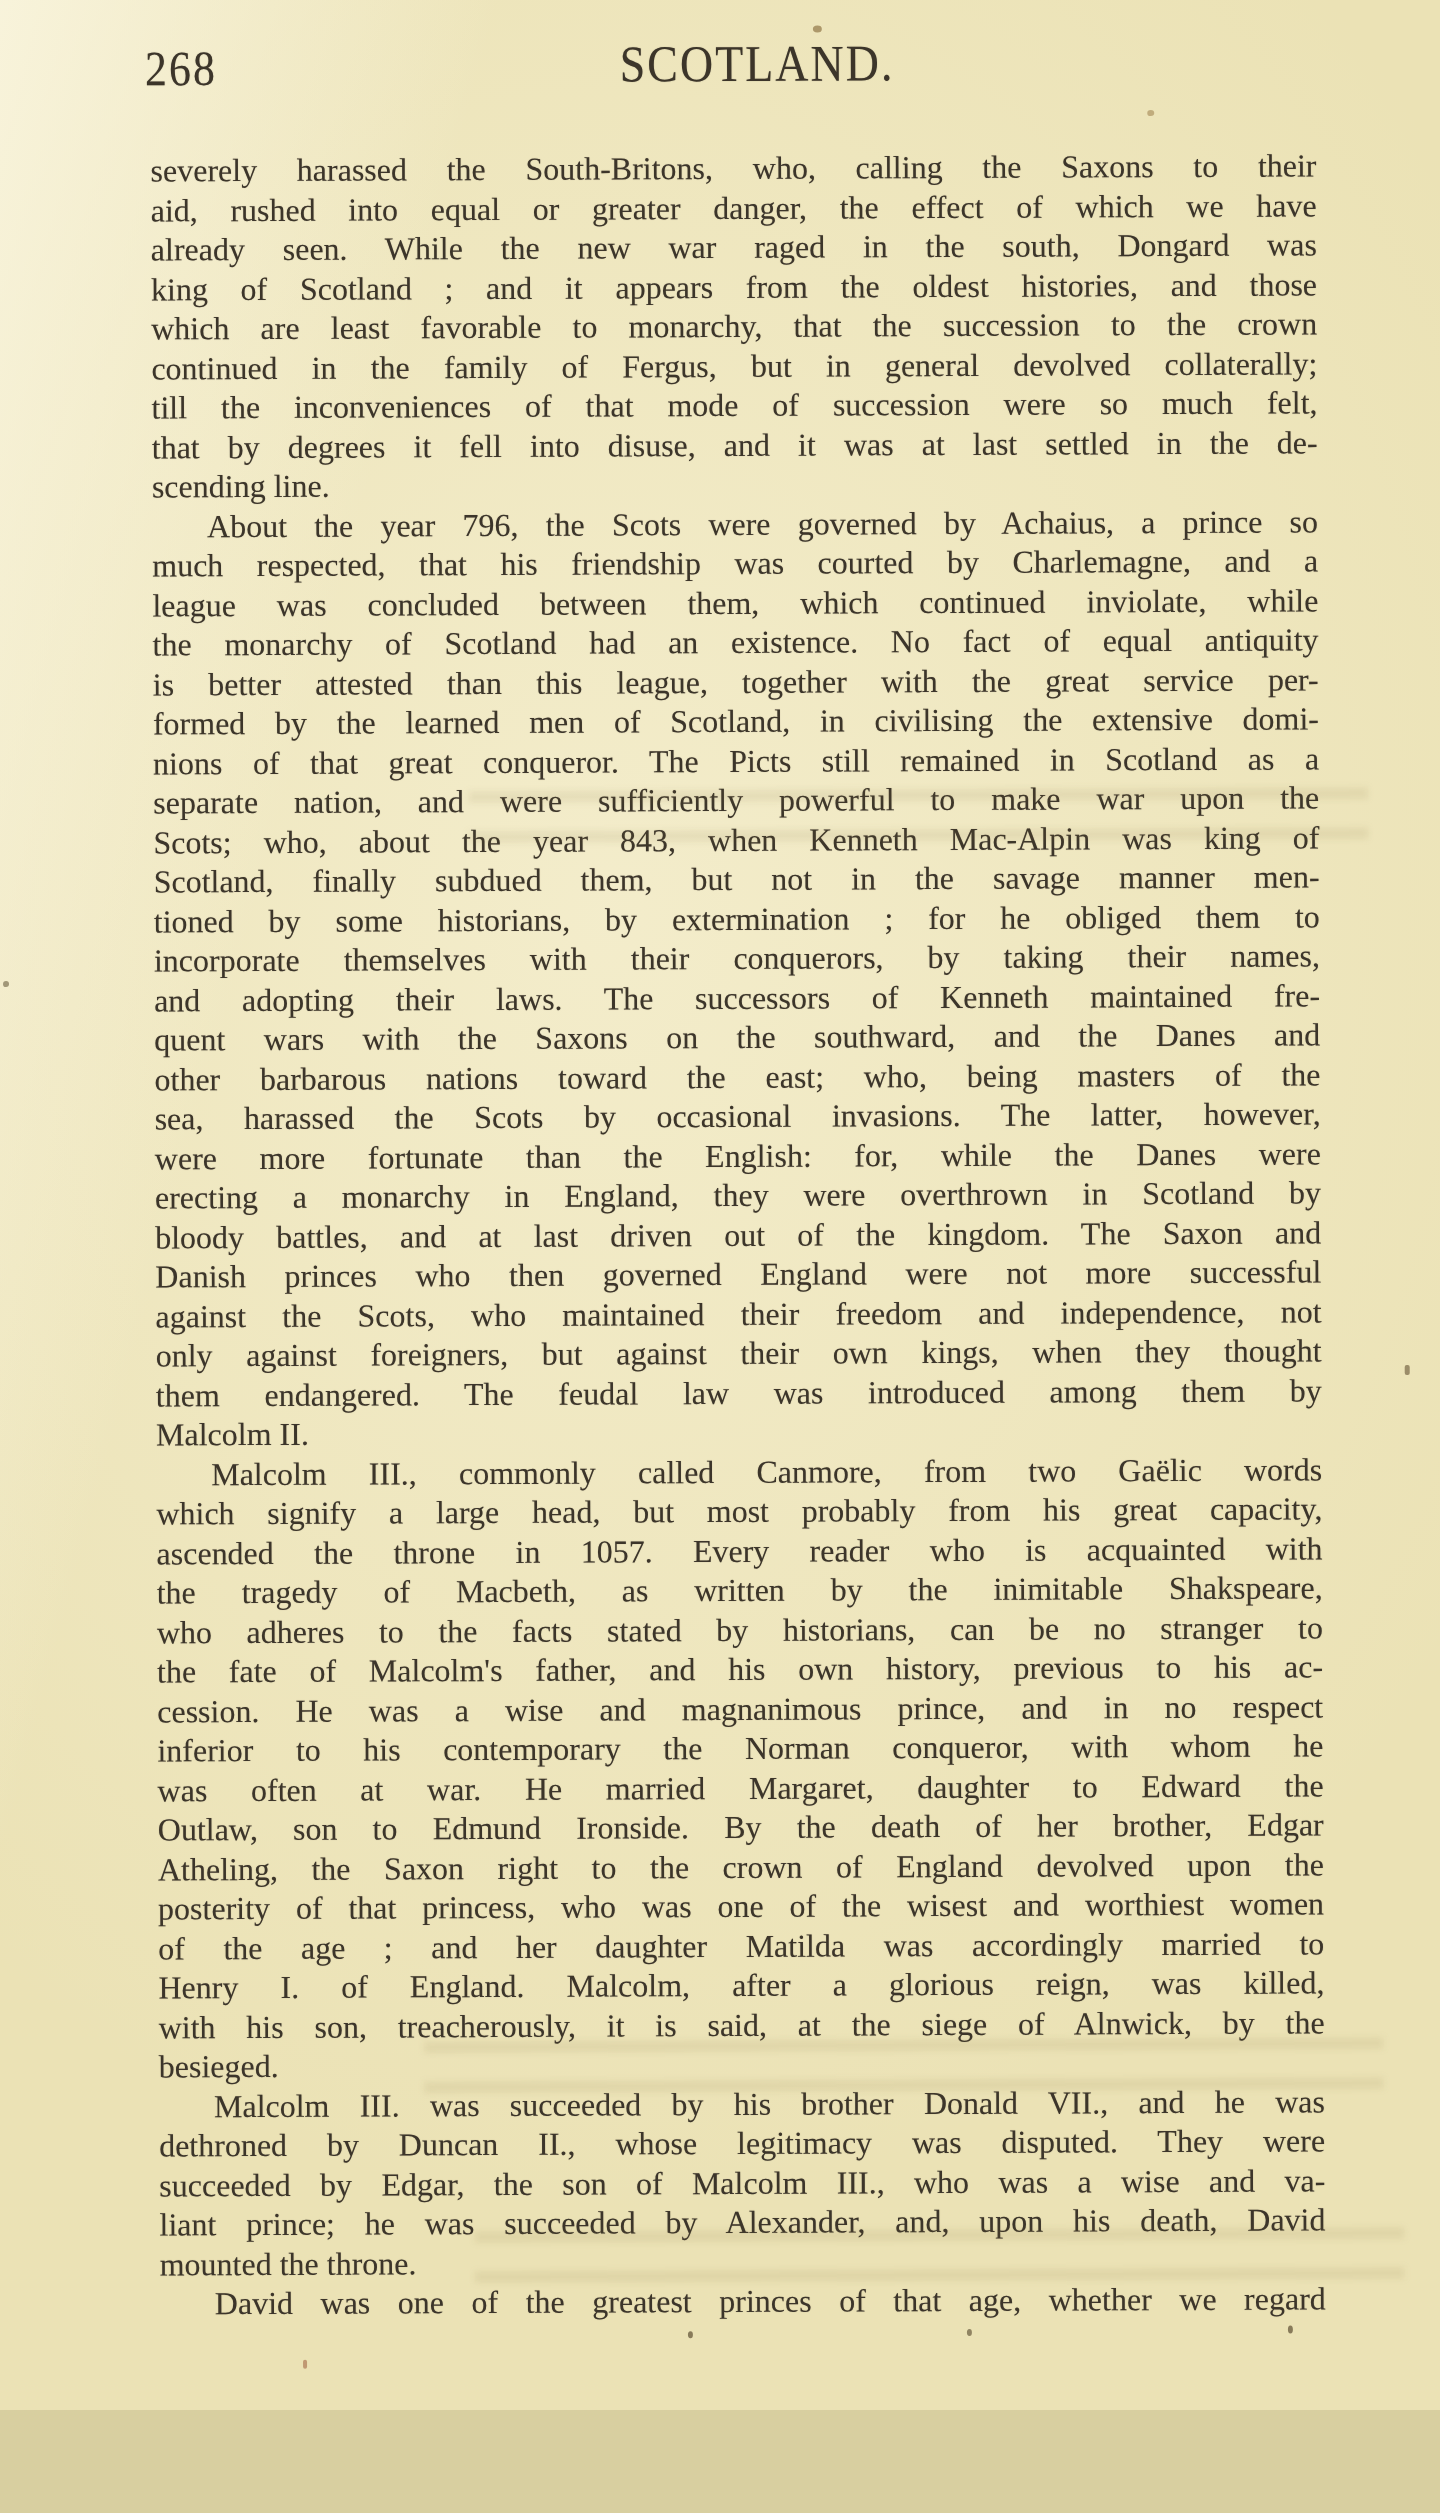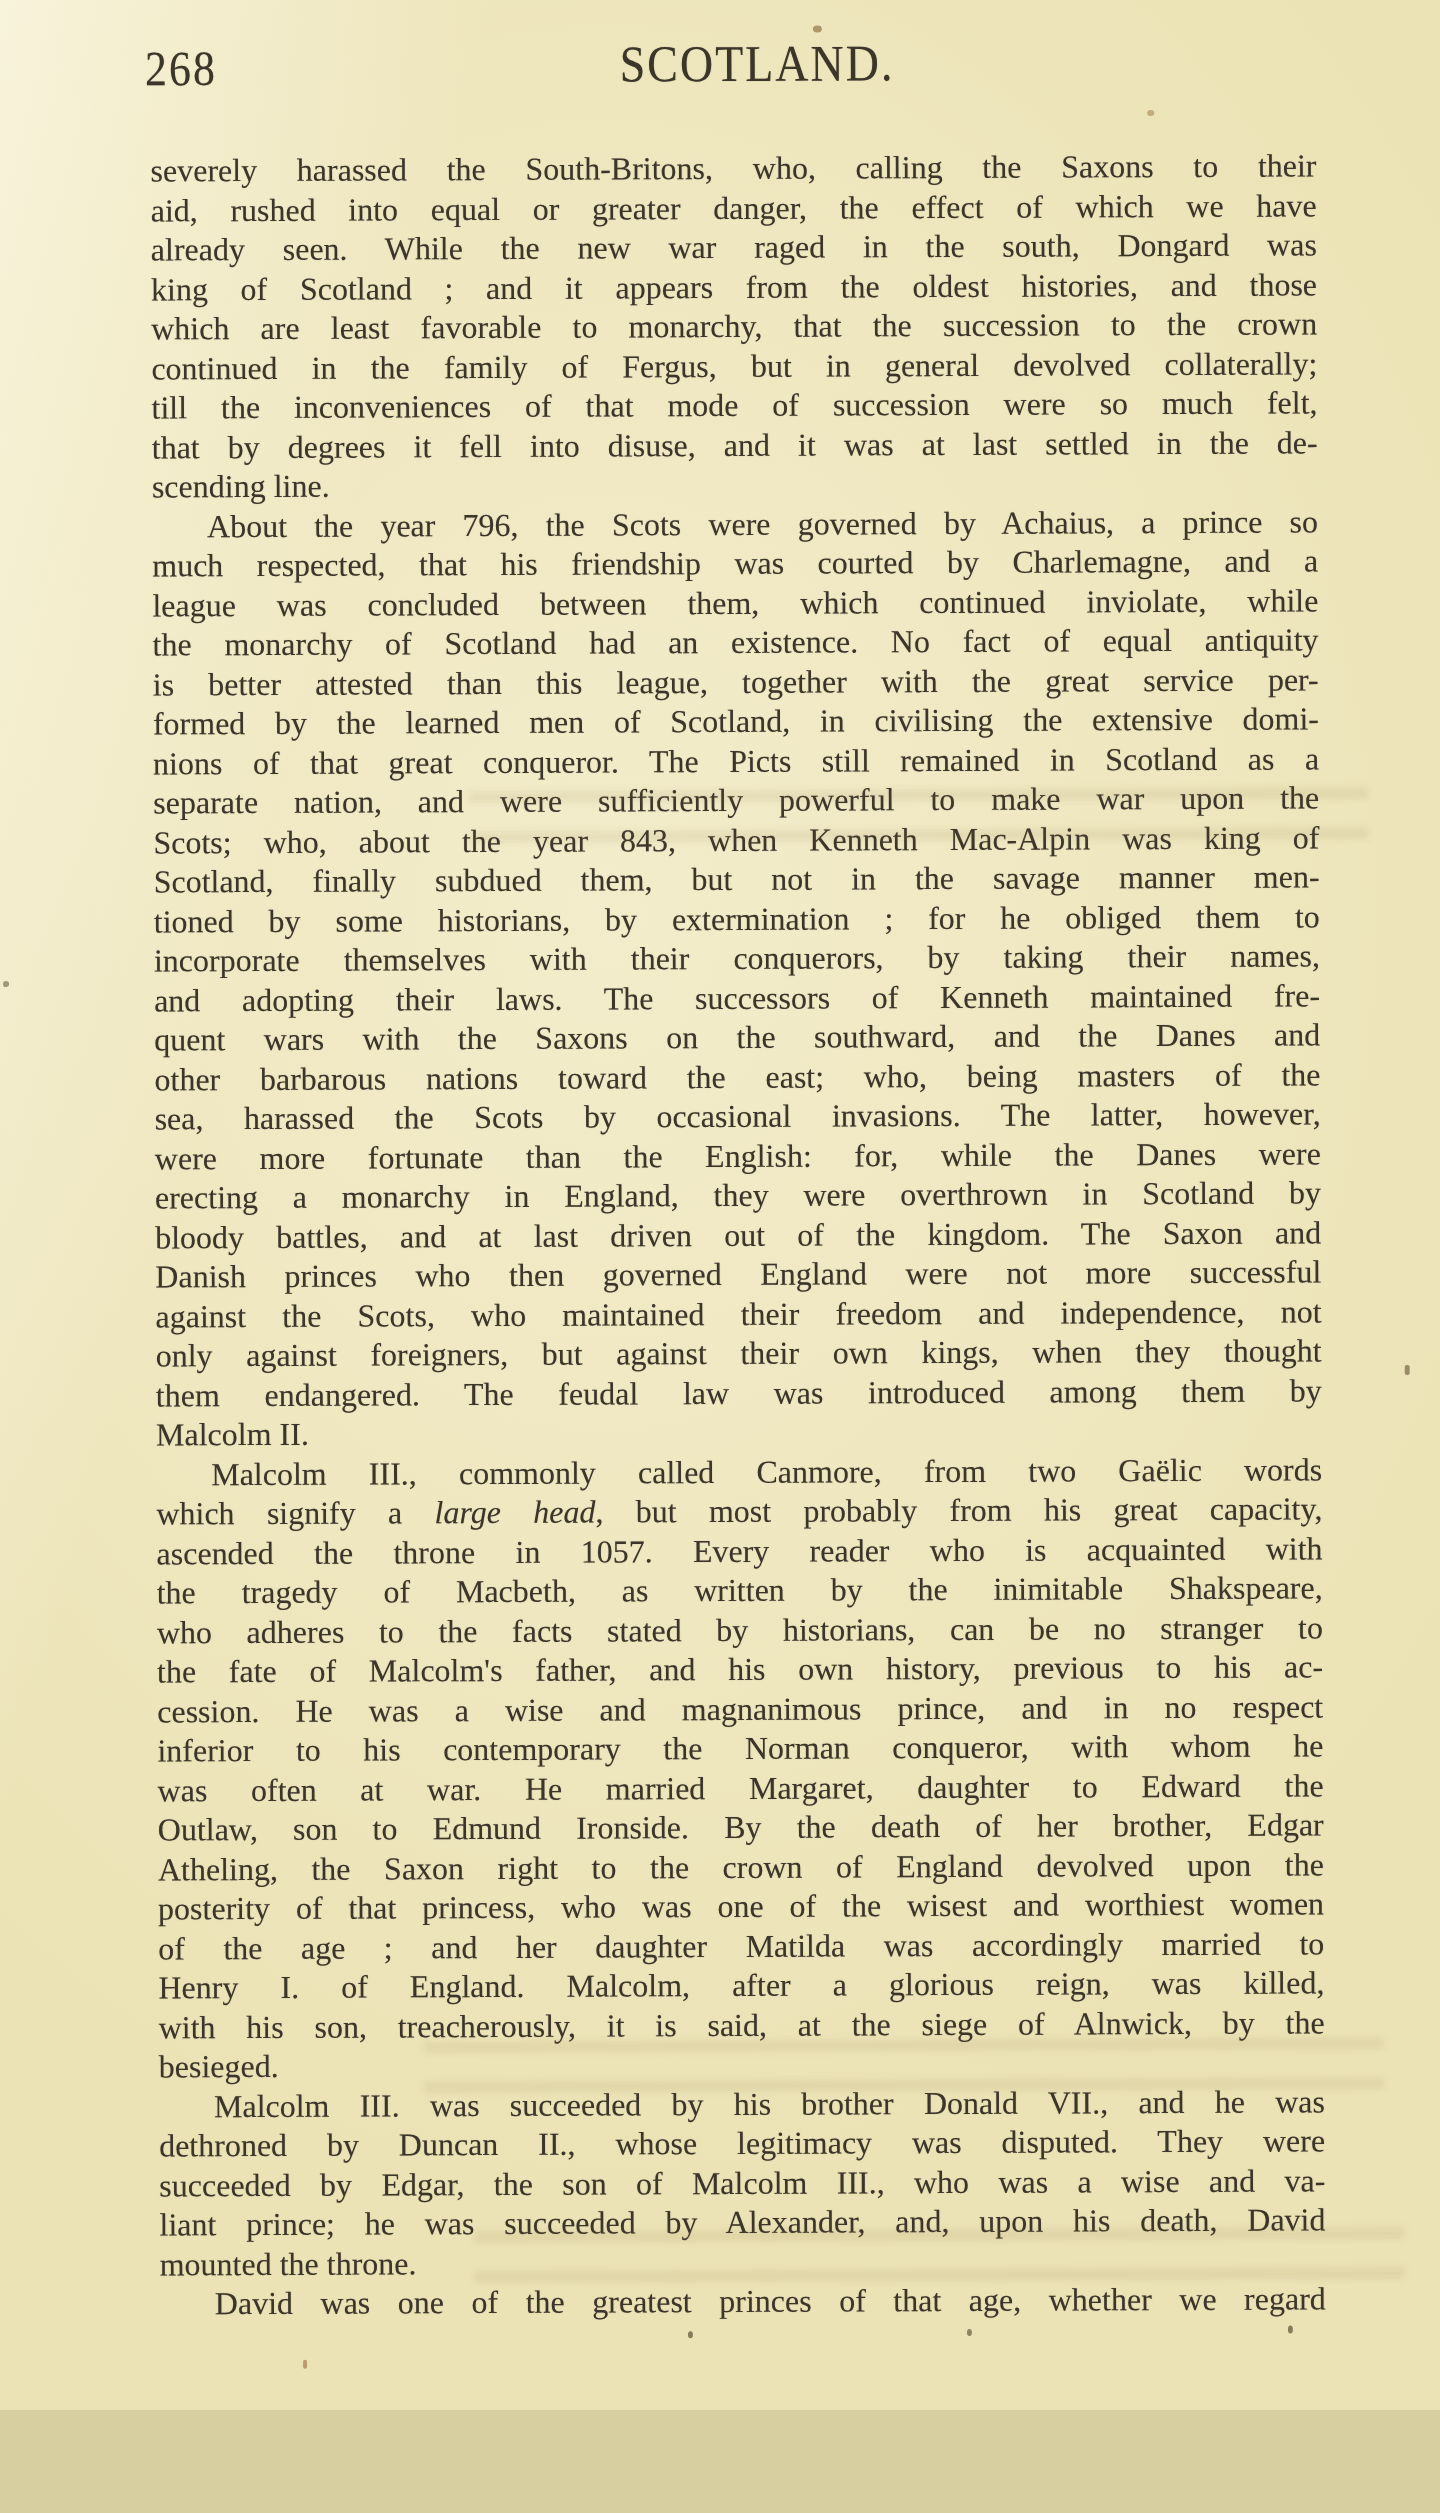--- a/index.html
+++ b/index.html
@@ -30,21 +30,21 @@
   }
   .body-text{
     position:absolute;left:155px;top:149px;width:1166px;
     font-size:32px;line-height:39.5px;
     text-shadow:0 0 1px rgba(60,53,42,0.35);
   }
   .para{margin:0;padding:0;}
   .line{text-align:justify;text-align-last:justify;white-space:normal;}
   .line.first{text-indent:55px;}
   .line.end{text-align-last:left;}
-  .it{font-style:italic;}
+  .it{}
   
   .ghost{
     position:absolute;
     background:repeating-linear-gradient(180deg,
       rgba(130,110,55,0.10) 0 12px, rgba(130,110,55,0) 12px 40px);
     filter:blur(3px);
   }
   #ghost-1{left:470px;top:790px;width:900px;height:80px;}
   #ghost-2{left:420px;top:2040px;width:960px;height:70px;}
   #ghost-3{left:470px;top:2230px;width:930px;height:60px;}

